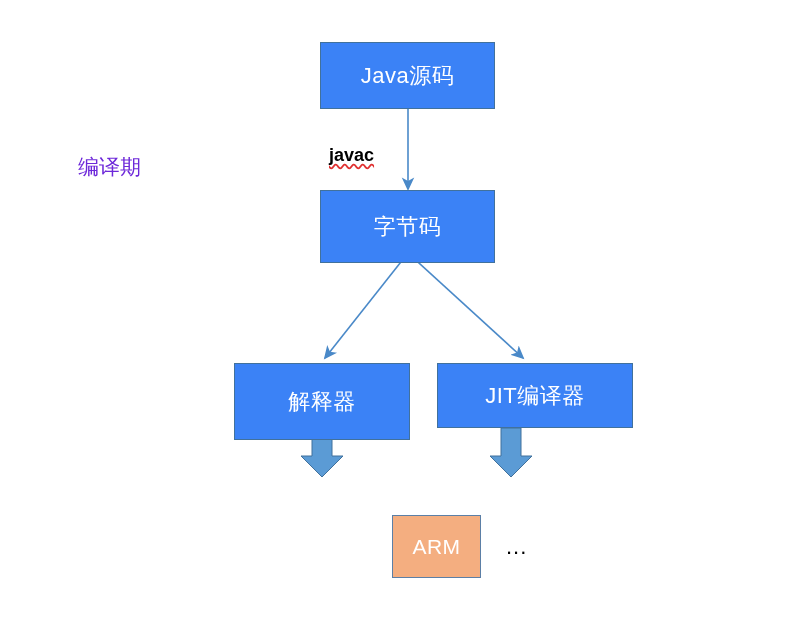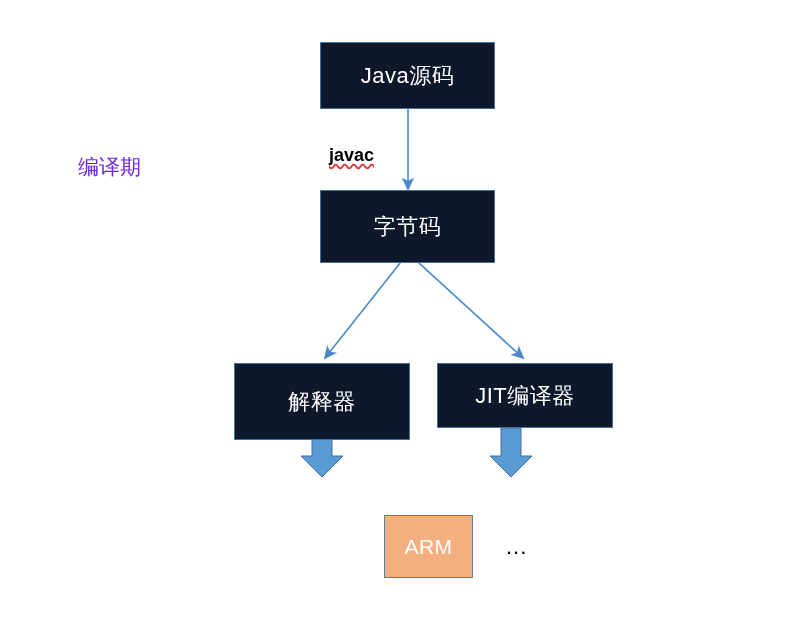--- a/index.html
+++ b/index.html
@@ -24,21 +24,21 @@
     box-sizing: border-box;
     display: flex;
     align-items: center;
     justify-content: center;
     color: #ffffff;
     letter-spacing: 0.5px;
     white-space: nowrap;
     user-select: none;
   }
   .node-blue {
-    background: #0f172a;
+    background: #3b82f6;
     border: 1px solid #41719C;
     font-size: 22px;
   }
   .node-orange {
     background: #F4AE80;
     border: 1px solid #5B7FA6;
     font-size: 21px;
   }
 
   
@@ -126,26 +126,26 @@
   </div>
 
   <div class="node node-blue" style="left:320px; top:190px; width:175px; height:73px;">
     <span>字节码</span>
   </div>
 
   <div class="node node-blue" style="left:234px; top:363px; width:176px; height:77px;">
     <span>解释器</span>
   </div>
 
-  <div class="node node-blue" style="left:437px; top:363px; width:176px; height:65px;">
+  <div class="node node-blue" style="left:437px; top:363px; width:196px; height:65px;">
     <span>JIT编译器</span>
   </div>
 
 
-  <div class="node node-orange" style="left:384px; top:515px; width:89px; height:63px;">
+  <div class="node node-orange" style="left:392px; top:515px; width:89px; height:63px;">
     <span>ARM</span>
   </div>
 
   <div class="edge-label" style="left:329px; top:145px;">
     <span class="misspelled">javac</span>
   </div>
 
   <div class="ellipsis" style="left:506px; top:534px;">...</div>
 
 </div>

